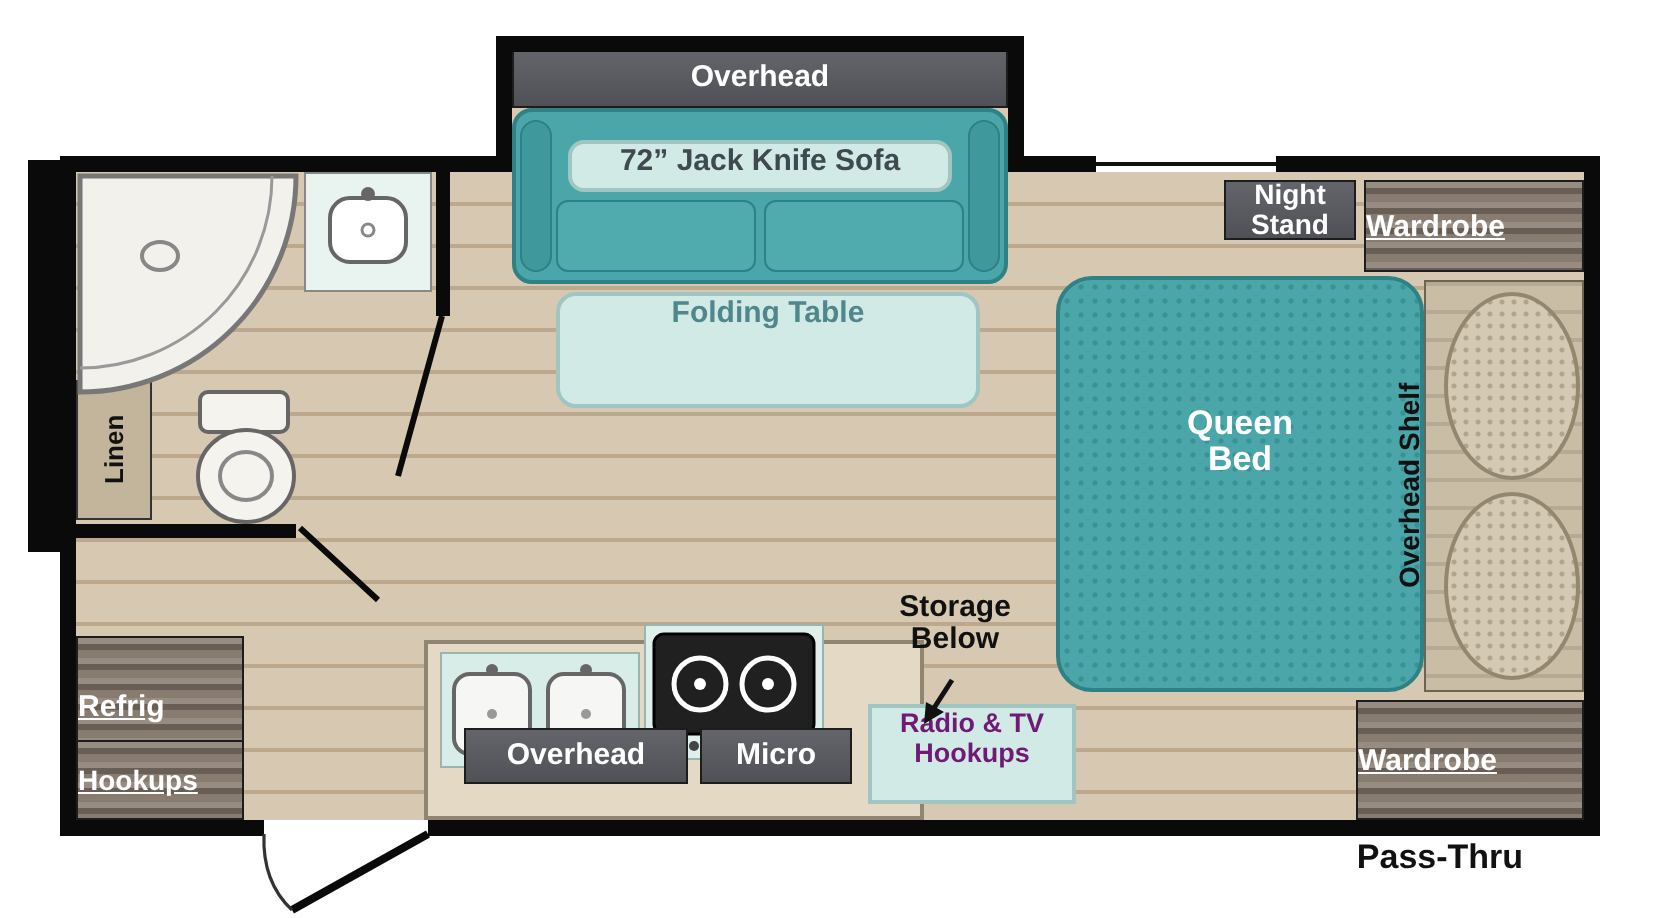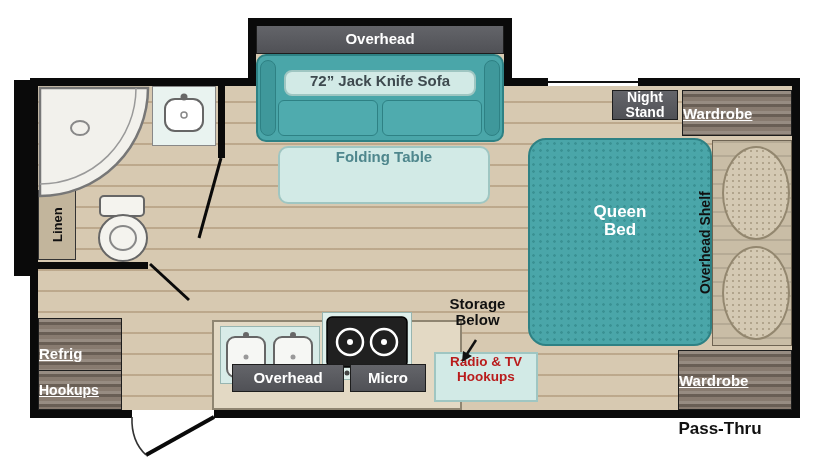--- a/index.html
+++ b/index.html
@@ -164,21 +164,21 @@
     </svg>
   </div>
   <div class="abs darkbox" style="left:232px;top:364px;width:112px;height:28px;font-size:15px;z-index:14;">
     <span>Overhead</span>
   </div>
   <div class="abs darkbox" style="left:350px;top:364px;width:76px;height:28px;font-size:15px;z-index:14;">
     <span>Micro</span>
   </div>
 
   <div class="abs blacktext" style="left:430px;top:296px;width:95px;font-size:15px;">Storage Below</div>
-  <div class="abs lightteal" style="left:434px;top:352px;width:104px;height:50px;font-size:13.5px;color:#b91c1c;z-index:14;">
+  <div class="abs lightteal" style="left:434px;top:352px;width:104px;height:50px;font-size:13.5px;color:#701a75;z-index:14;">
     <span>Radio &amp; TV Hookups</span>
   </div>
 
   <div class="abs wall" style="left:30px;top:78px;width:222px;height:8px;"></div>
   <div class="abs wall" style="left:508px;top:78px;width:40px;height:8px;"></div>
   <div class="abs window" style="left:548px;top:78px;width:90px;height:8px;"></div>
   <div class="abs wall" style="left:638px;top:78px;width:162px;height:8px;"></div>
   <div class="abs wall" style="left:30px;top:78px;width:8px;height:340px;"></div>
   <div class="abs wall" style="left:792px;top:78px;width:8px;height:340px;"></div>
   <div class="abs wall" style="left:30px;top:410px;width:102px;height:8px;"></div>

